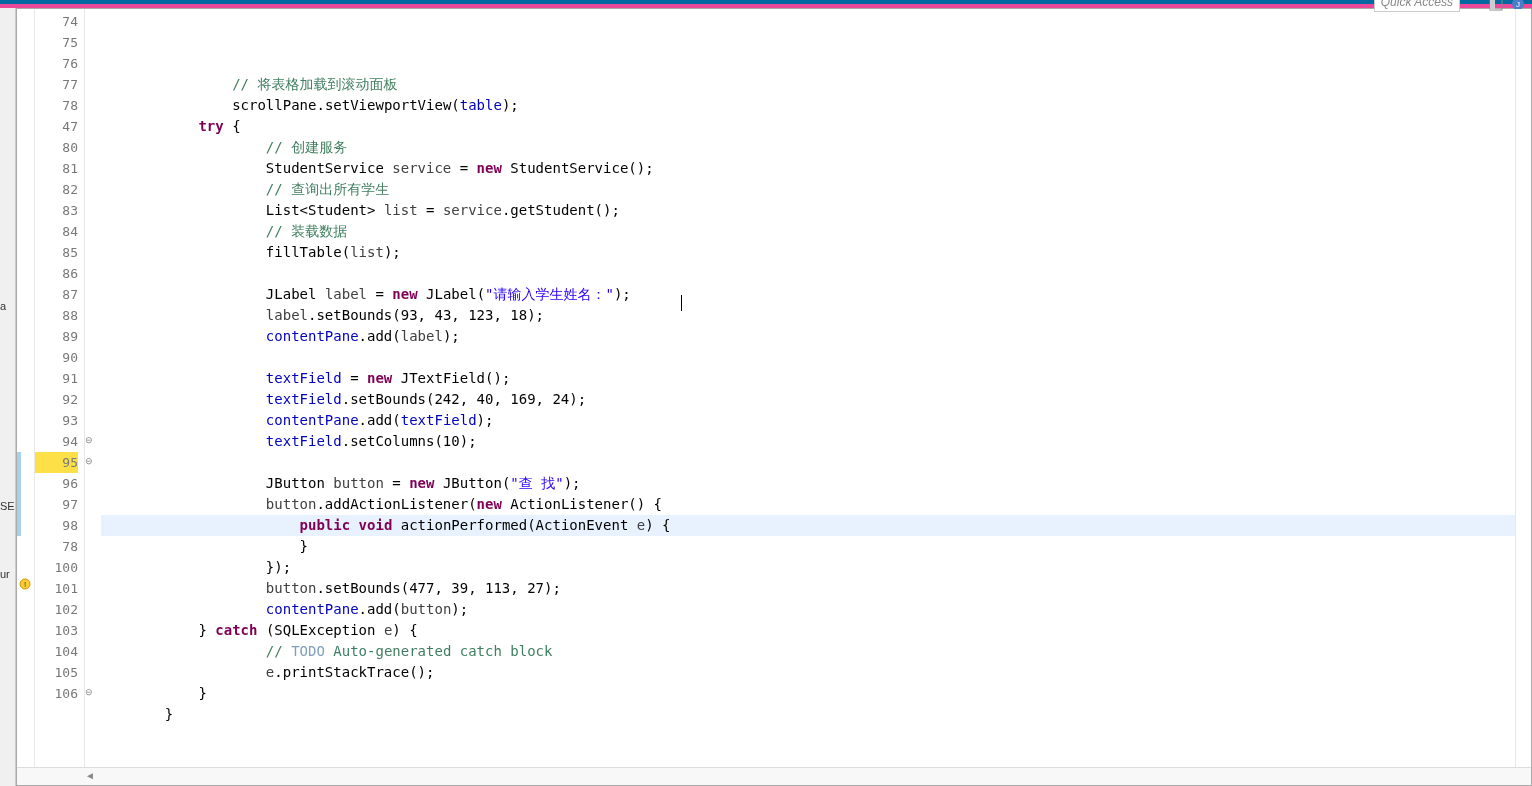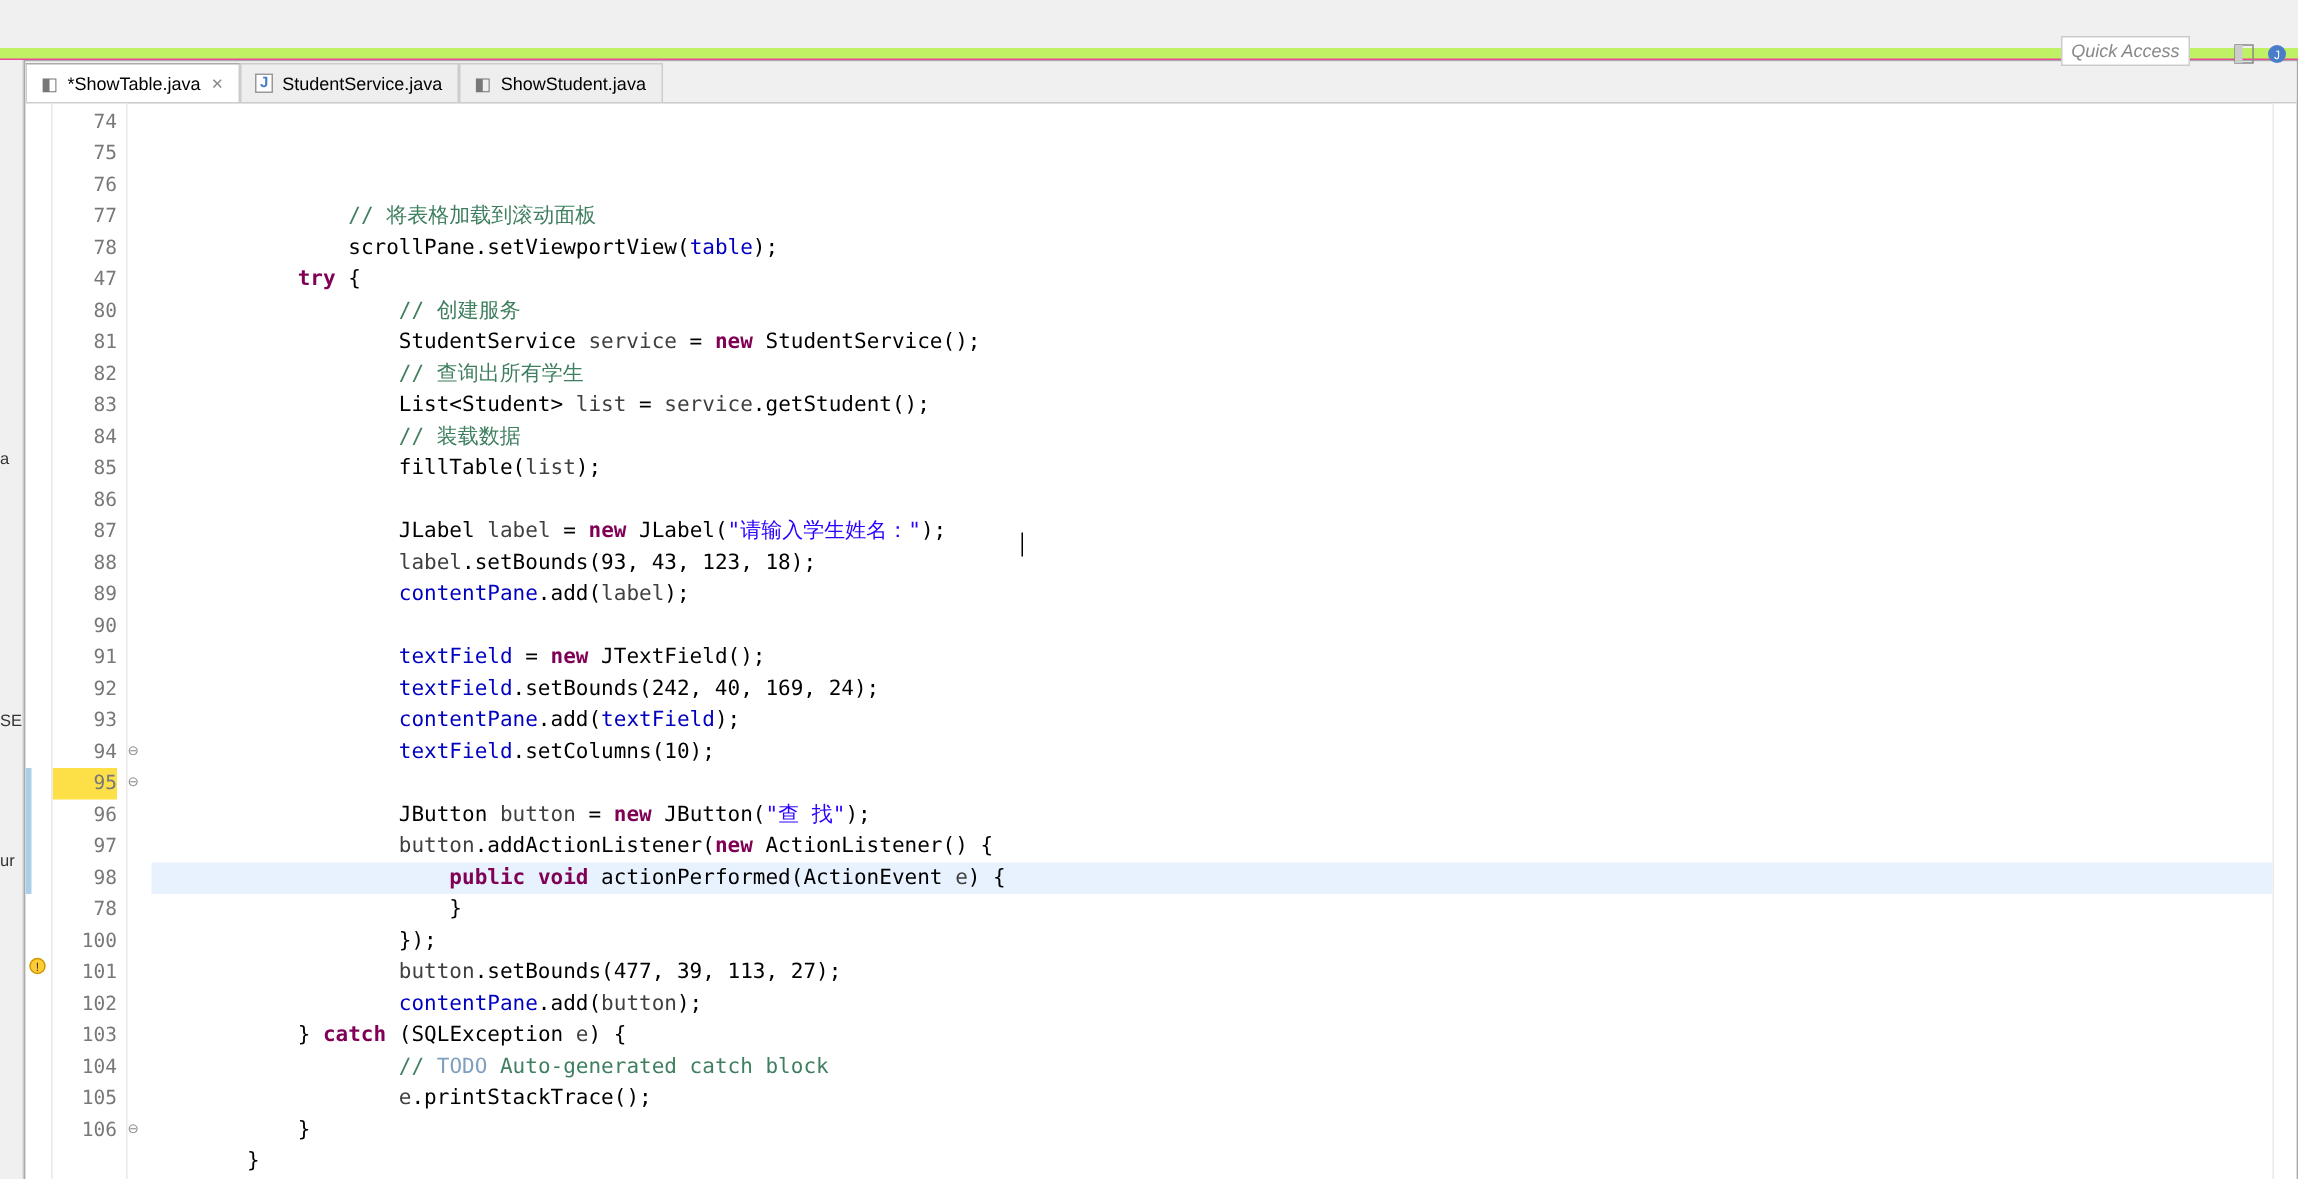--- a/index.html
+++ b/index.html
@@ -7,24 +7,23 @@
   font-family: "Segoe UI", Tahoma, sans-serif;
   font-size: 12px;
   background: #f0f0f0;
   overflow: hidden;
   width: 1532px;
   height: 786px;
   position: relative;
 }
 .top-toolbar {
   height: 8px;
-  background: #bef264;
-  border-bottom: 1px solid #ec4899;
-  position: relative;
-  margin-top: 32px;
+  background: #0369a1;
+  border-bottom: 4px solid #ec4899;
+  position: relative;
 }
 .quick-access {
   position: absolute;
   right: 72px;
   top: -8px;
   border: 1px solid #ccc;
   background: #fff;
   padding: 2px 6px;
   font-size: 12px;
   font-style: italic;
@@ -254,40 +253,25 @@
           <circle cx="8" cy="8" r="6" fill="#4a7dc9"></circle>
           <text x="8" y="11" font-size="8" text-anchor="middle" fill="#fff">J</text>
         </svg>
     </span>
   </div>
 </div>
 
 <div class="main-area">
   <div class="left-gutter">
     <div class="side-clip" style="top:300px">a</div>
-    <div class="side-clip" style="top:475px">SE</div>
+    <div class="side-clip" style="top:500px">SE</div>
     <div class="side-clip" style="top:568px">ur</div>
   </div>
 
   <div class="editor-container">
-    <div class="tabs-bar" id="tabs-bar">
-        <div class="tab active">
-          <span class="tab-icon form-icon"></span>
-          <span>*ShowTable.java</span>
-          <span class="tab-close">✕</span>
-        </div>
-        <div class="tab">
-          <span class="tab-icon java-icon"></span>
-          <span>StudentService.java</span>
-        </div>
-        <div class="tab">
-          <span class="tab-icon form-icon"></span>
-          <span>ShowStudent.java</span>
-        </div>
-      </div>
 
     <div class="code-area">
       <div class="marker-gutter">
         <div class="marker-bar-highlight" style="top:443px;height:84px;"></div>
         <div class="marker" style="top:569px;">
           <svg width="12" height="12" viewBox="0 0 12 12">
               <circle cx="6" cy="6" r="5" fill="#fc3" stroke="#c90"></circle>
               <text x="6" y="9" font-size="8" text-anchor="middle" fill="#333">!</text>
             </svg>
         </div>

